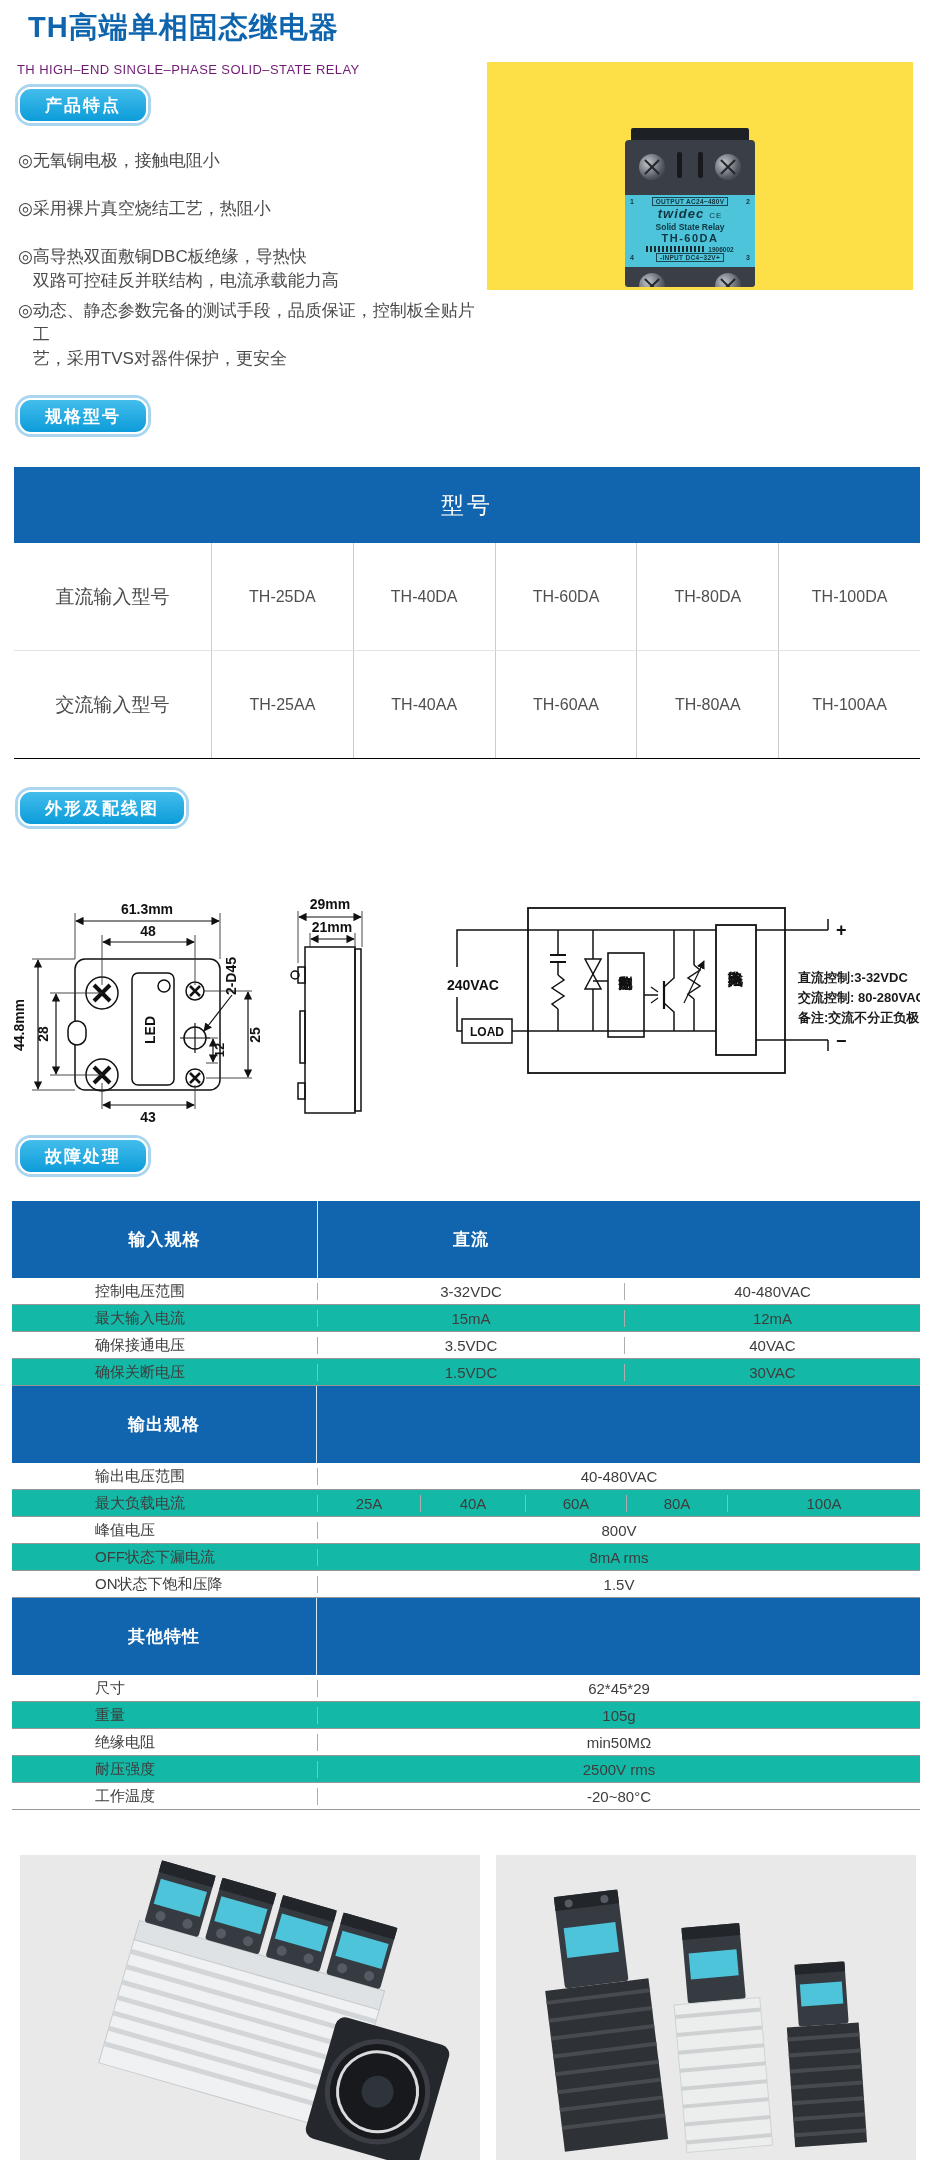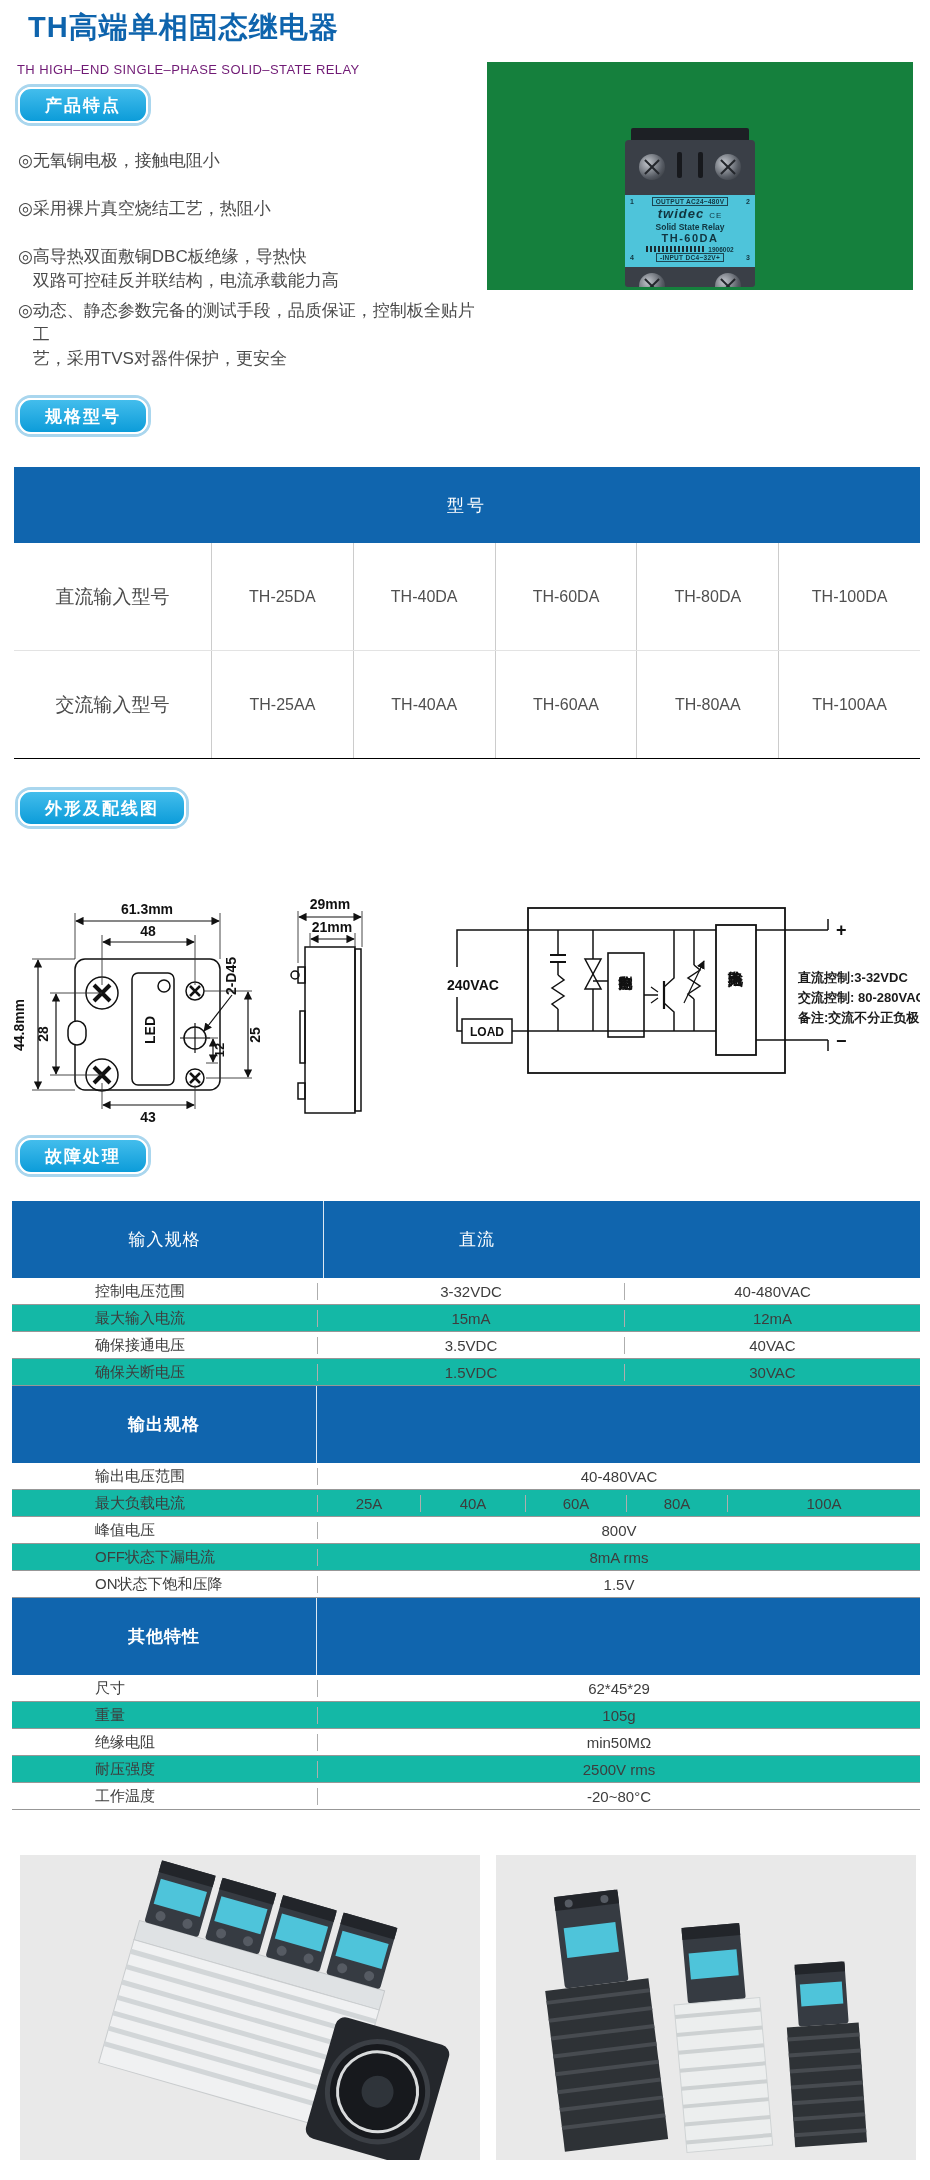--- a/index.html
+++ b/index.html
@@ -17,21 +17,21 @@
     letter-spacing:2px;display:inline-flex;align-items:center;justify-content:center;}
 
   
   .features{position:absolute;left:18px;top:149px;width:460px;}
   .feature{display:flex;font-size:17px;color:#4a4a4a;line-height:24px;margin-bottom:24px;}
   .feature:nth-child(3){margin-bottom:6px;}
   .feature .bullet{flex:0 0 auto;}
   .feature .ftext{white-space:pre-line;}
 
   
-  .photo-panel{position:absolute;left:487px;top:62px;width:426px;height:228px;background:#15803d;}
+  .photo-panel{position:absolute;left:487px;top:62px;width:426px;height:228px;background:#fde047;}
   .relay{position:absolute;left:138px;top:66px;width:130px;}
   .r-cover{height:12px;margin:0 6px;background:#1d2025;border-radius:2px 2px 0 0;}
   .r-housing{height:55px;background:#3a3f47;border-radius:4px 4px 0 0;position:relative;}
   .screw{position:absolute;width:26px;height:26px;border-radius:50%;
     background:radial-gradient(circle at 35% 35%,#c3c7cd,#565b63 60%,#272b30);}
   .screw:before,.screw:after{content:"";position:absolute;left:12px;top:3px;width:2px;height:20px;background:#23262b;}
   .screw:before{transform:rotate(45deg);} .screw:after{transform:rotate(-45deg);}
   .slot{position:absolute;top:12px;width:5px;height:26px;background:#17191d;border-radius:2px;}
   .r-label{height:72px;background:#4ec4da;color:#113540;text-align:center;padding-top:2px;box-sizing:border-box;}
   .lrow{display:flex;justify-content:space-between;align-items:center;padding:0 5px;font-size:7px;font-weight:bold;}
@@ -40,41 +40,41 @@
   .brandline .ce{font-size:8px;font-weight:normal;font-style:normal;margin-left:5px;}
   .pline{font-size:8.5px;font-weight:bold;line-height:10px;}
   .pmodel{font-size:11px;font-weight:bold;letter-spacing:1.5px;line-height:13px;}
   .bcrow{display:flex;justify-content:center;align-items:center;gap:4px;height:8px;}
   .barcode{width:58px;height:6px;background:repeating-linear-gradient(90deg,#1c2b31 0 2px,#4ec4da 2px 4px);}
   .serial{font-size:6.5px;font-weight:bold;}
   .r-bottom{height:20px;background:#3a3f47;border-radius:0 0 3px 3px;position:relative;overflow:hidden;}
 
   
   .model-table{position:absolute;left:14px;top:467px;width:906px;}
-  .mt-header{height:76px;background:#1065ae;color:#fff;font-size:17px;letter-spacing:3px;
+  .mt-header{height:76px;background:#1065ae;color:#fff;font-size:23px;letter-spacing:3px;
     display:flex;align-items:center;justify-content:center;}
   .mt-row{display:flex;height:107px;}
   .mt-row.last{border-bottom:1px solid #000000;}
   .mt-row + .mt-row{border-top:1px solid #e3e3e3;}
   .mt-cell{display:flex;align-items:center;justify-content:center;color:#4f4f4f;font-size:16px;border-left:1px solid #ccc;}
   .mt-cell.c0{width:197px;border-left:none;font-size:19px;color:#4a4a4a;}
   .mt-cell.c{flex:1;}
 
   
   .drawings{position:absolute;left:10px;top:835px;width:910px;height:292px;}
   .drawings svg{display:block;}
   .dimtxt{font-size:14px;font-weight:bold;fill:#111;}
   .dimtxt.small{font-size:13px;}
   .wtxt{font-size:14px;font-weight:bold;fill:#111;}
   .ntxt{font-size:13px;font-weight:bold;fill:#1a1a1a;}
   .vtext{writing-mode:vertical-rl;text-orientation:upright;font-size:14px;font-weight:bold;fill:#111;}
 
   
   .spec{position:absolute;left:12px;top:1201px;width:908px;font-size:15px;color:#3d3d3d;}
-  .sp-head{display:flex;height:77px;background:#1065ae;color:#fff;font-size:17px;font-weight:normal;letter-spacing:1px;gap:6px;}
+  .sp-head{display:flex;height:77px;background:#1065ae;color:#fff;font-size:17px;font-weight:bold;letter-spacing:1px;}
   .sp-head .hc{display:flex;align-items:center;justify-content:center;}
   .sp-head .h1{width:305px;}
   .sp-head .h2{width:307px;border-left:1px solid rgba(255,255,255,.85);box-sizing:border-box;}
   .sp-head .h3{width:296px;border-left:1px solid rgba(255,255,255,.85);box-sizing:border-box;}
   .sp-band{height:77px;background:#1065ae;color:#fff;font-size:17px;font-weight:bold;letter-spacing:1px;display:flex;}
   .sp-band .bl{width:305px;display:flex;align-items:center;justify-content:center;border-right:1px solid rgba(255,255,255,.85);box-sizing:border-box;text-align:center;}
   .sp-row{display:flex;height:27px;align-items:center;border-bottom:1px solid #979797;box-sizing:border-box;}
   .sp-row.gray{background:#14b8a6;}
   .sp-row .lab{width:305px;padding-left:83px;box-sizing:border-box;}
   .sp-row .v2{width:307px;text-align:center;border-left:1px solid #aeaeae;box-sizing:border-box;}

